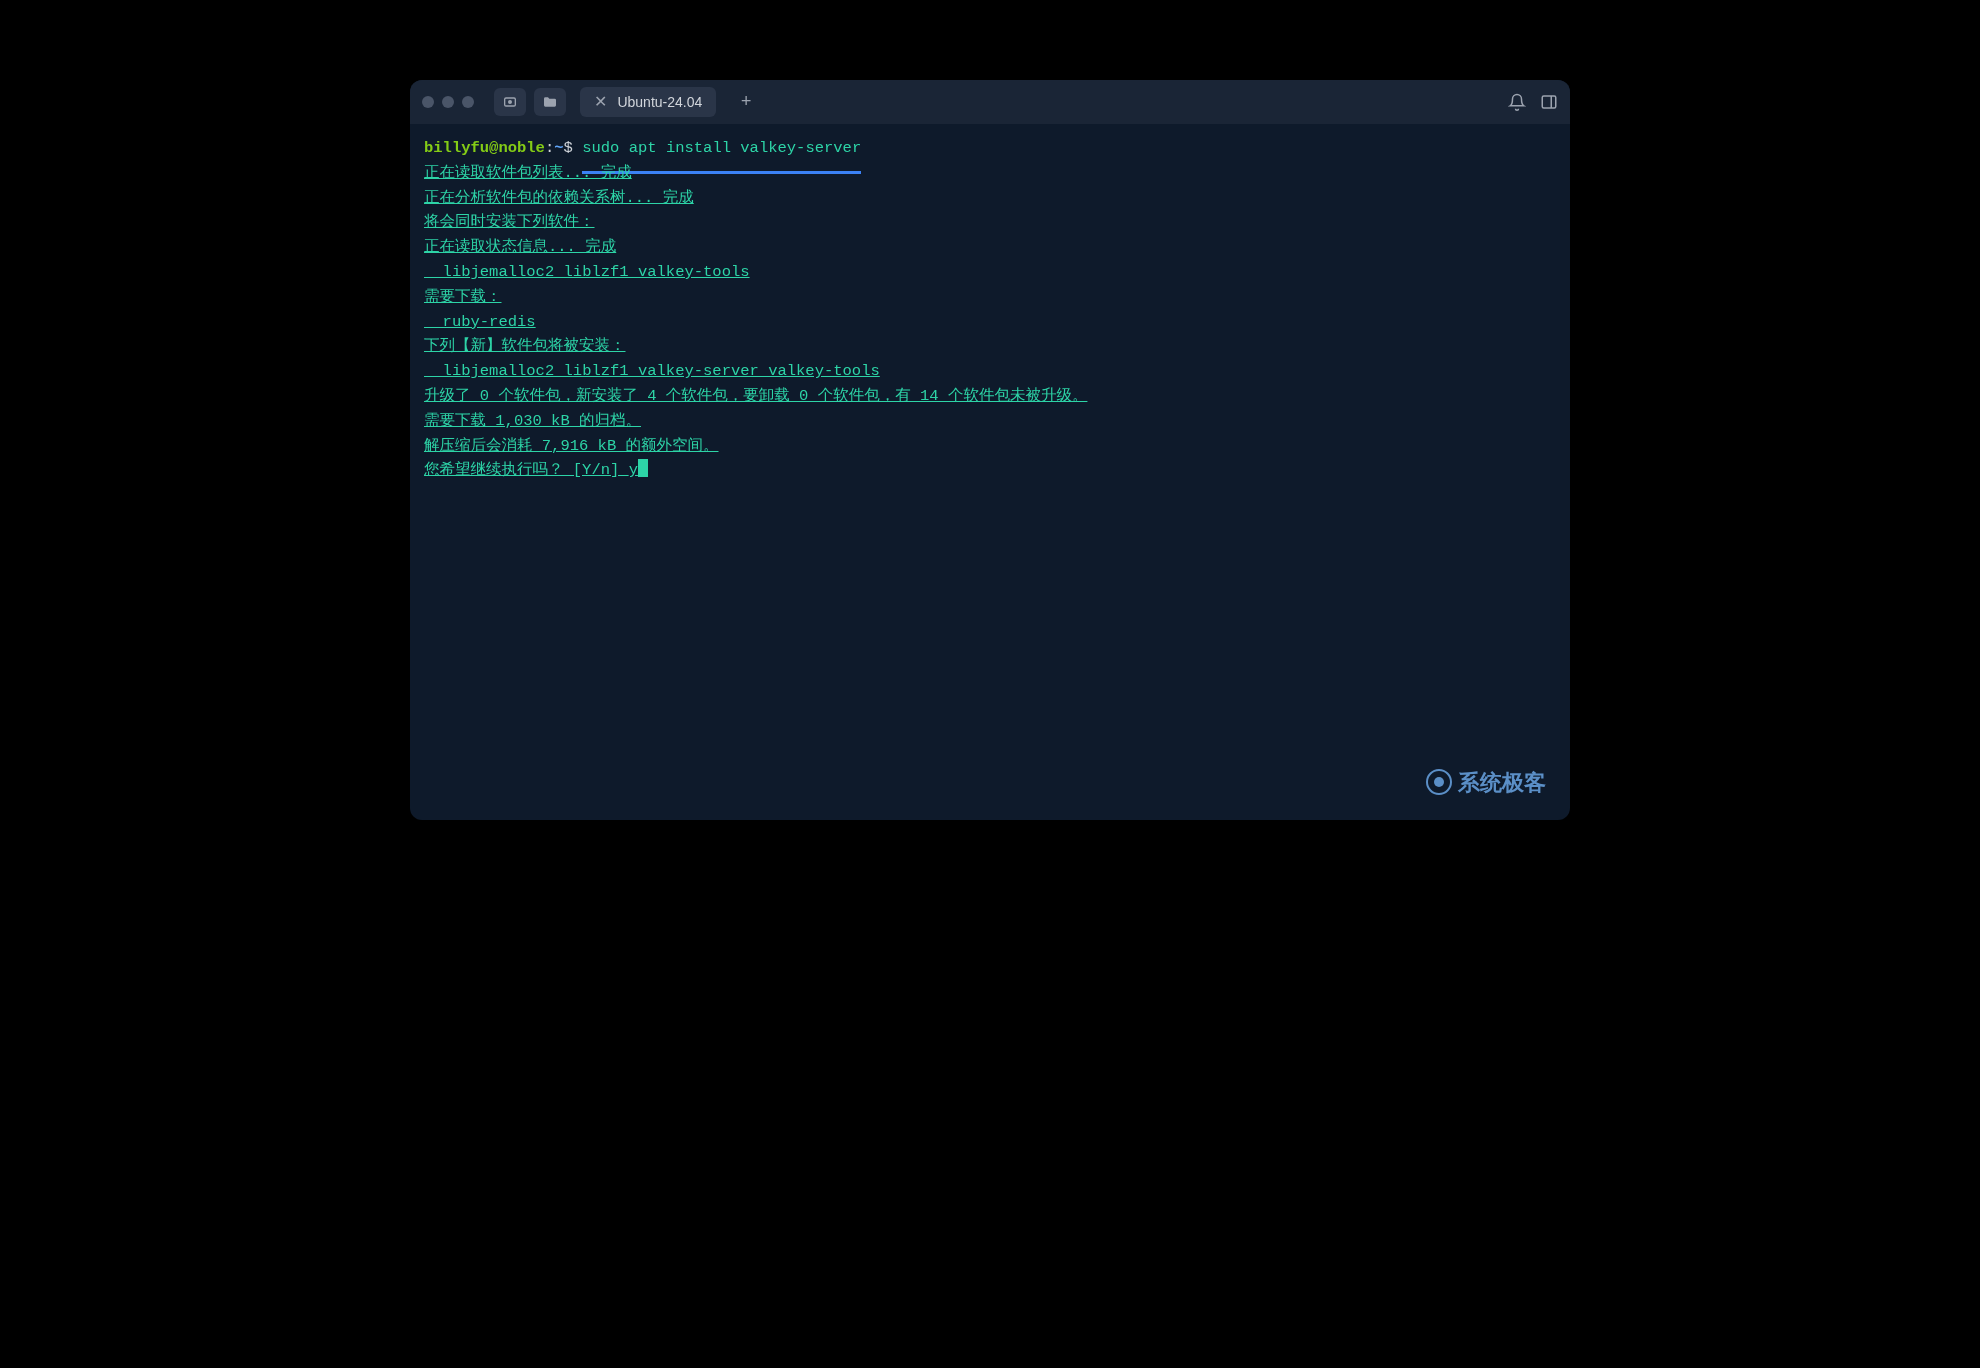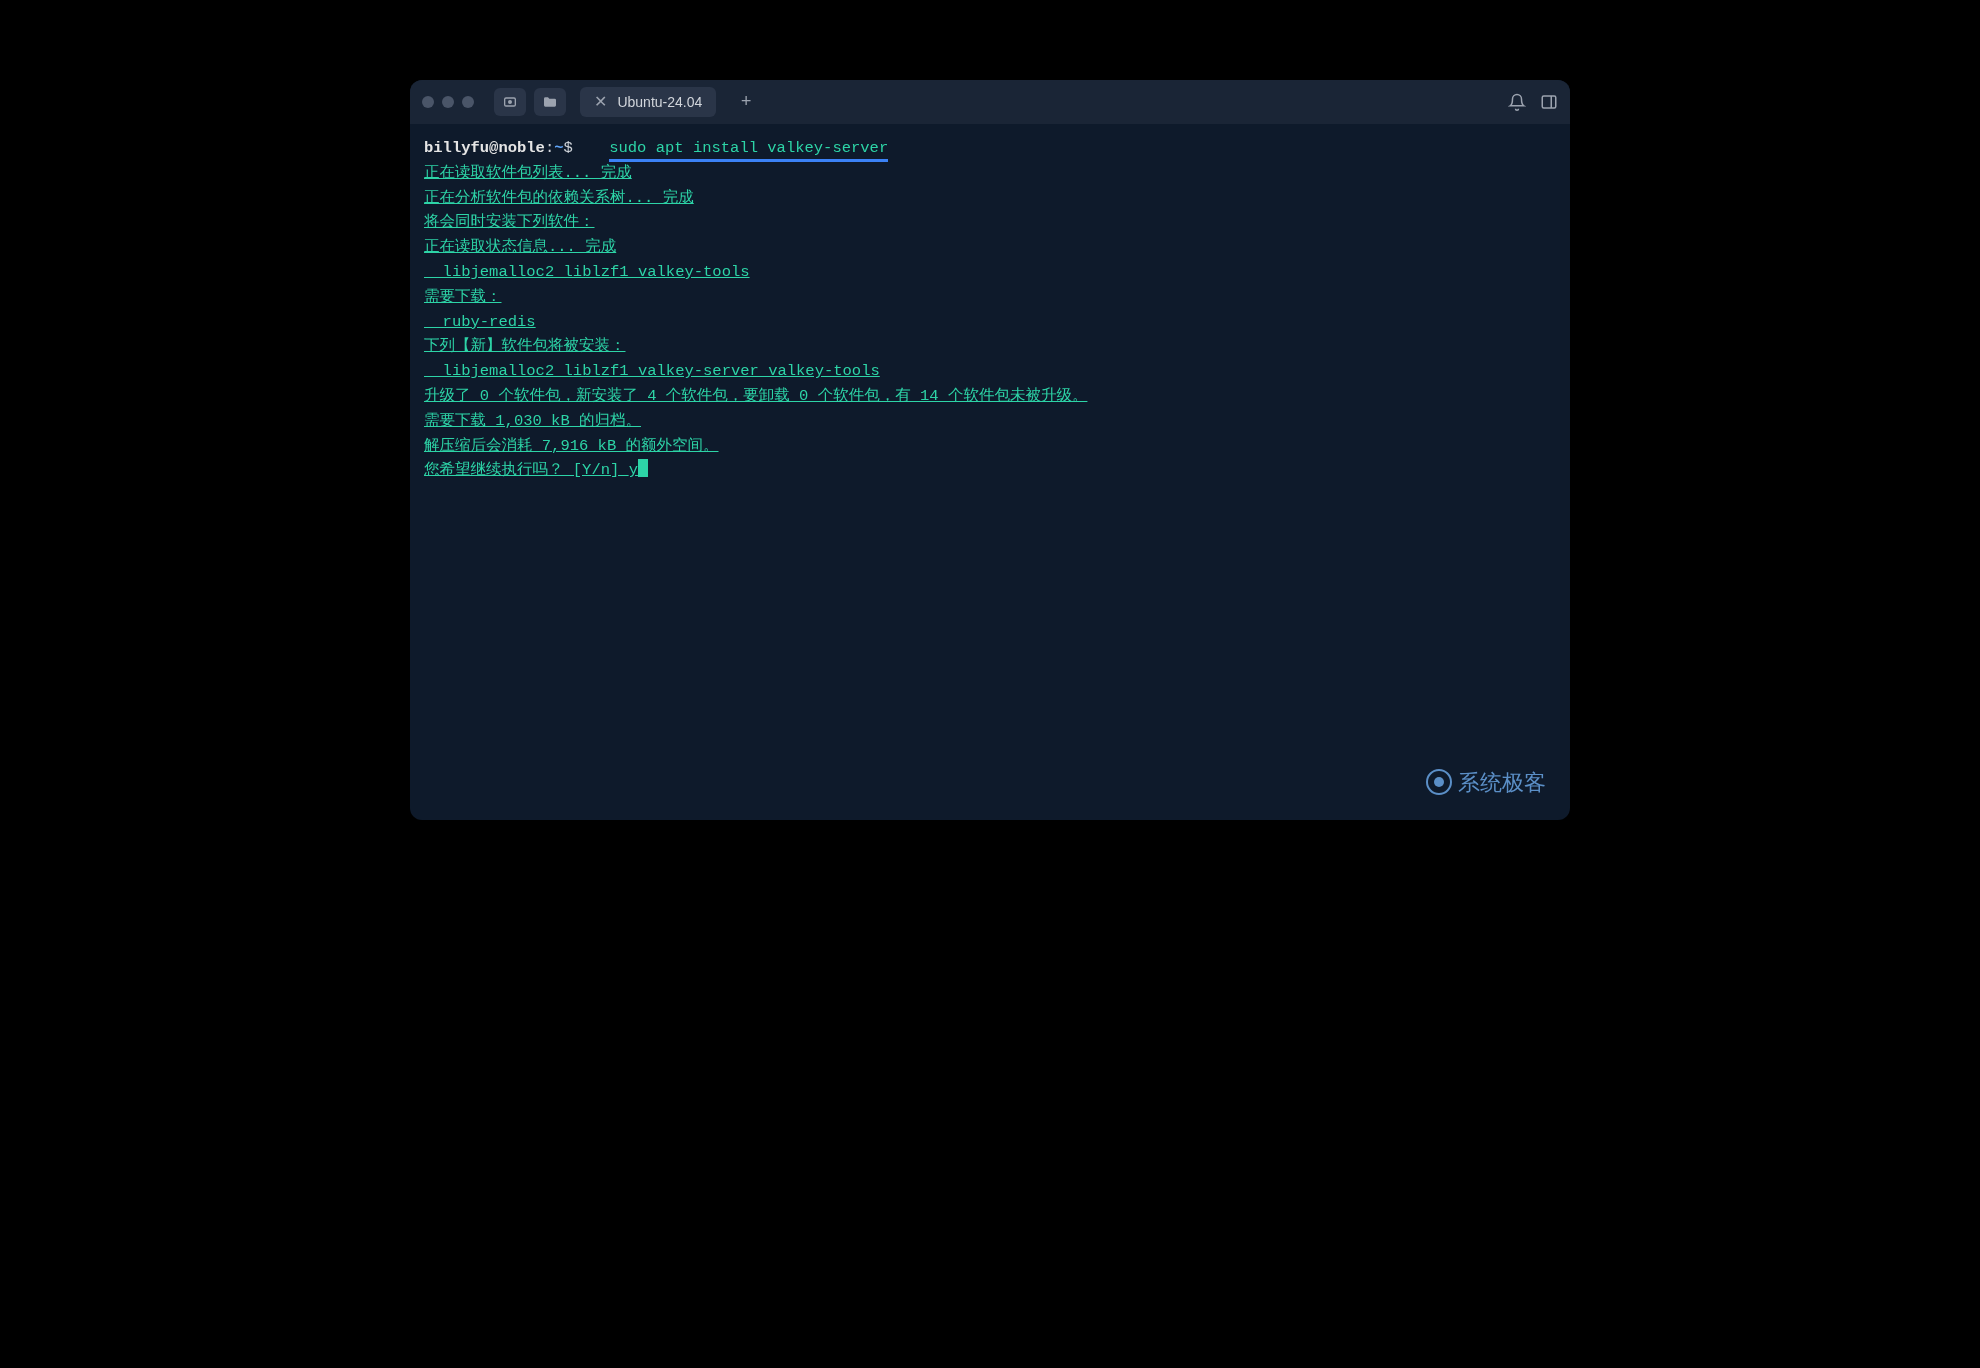--- a/index.html
+++ b/index.html
@@ -106,35 +106,34 @@
       font-size: 15.5px;
       line-height: 1.6;
       color: #2dd4a7;
       overflow: hidden;
       position: relative;
     }
     .prompt-line {
       white-space: pre;
     }
     .prompt-user {
-      color: #e5e5e5;
+      color: #84cc16;
       font-weight: bold;
     }
     .prompt-path {
       color: #60a5fa;
       font-weight: bold;
     }
     .prompt-symbol {
       color: #d1d5db;
     }
     .command {
       color: #2dd4a7;
       border-bottom: 3px solid #3b82f6;
-      padding-bottom: 2px;
-      margin-left: 27px;
+      padding-bottom: 14px;
     }
     .output-line {
       color: #2dd4a7;
       white-space: pre;
       text-decoration: underline;
     }
     .cursor {
       display: inline-block;
       width: 10px;
       height: 18px;
@@ -144,21 +143,21 @@
     }
     .watermark {
       position: absolute;
       bottom: 20px;
       right: 24px;
       display: flex;
       align-items: center;
       gap: 6px;
       color: #5b8fc7;
       font-size: 22px;
-      font-weight: normal;
+      font-weight: bold;
       font-family: -apple-system, BlinkMacSystemFont, "Segoe UI", "Microsoft YaHei", sans-serif;
       margin-top: 25px;
     }
     .watermark-icon {
       width: 26px;
       height: 26px;
       border: 2.5px solid #5b8fc7;
       border-radius: 50%;
       display: flex;
       align-items: center;

